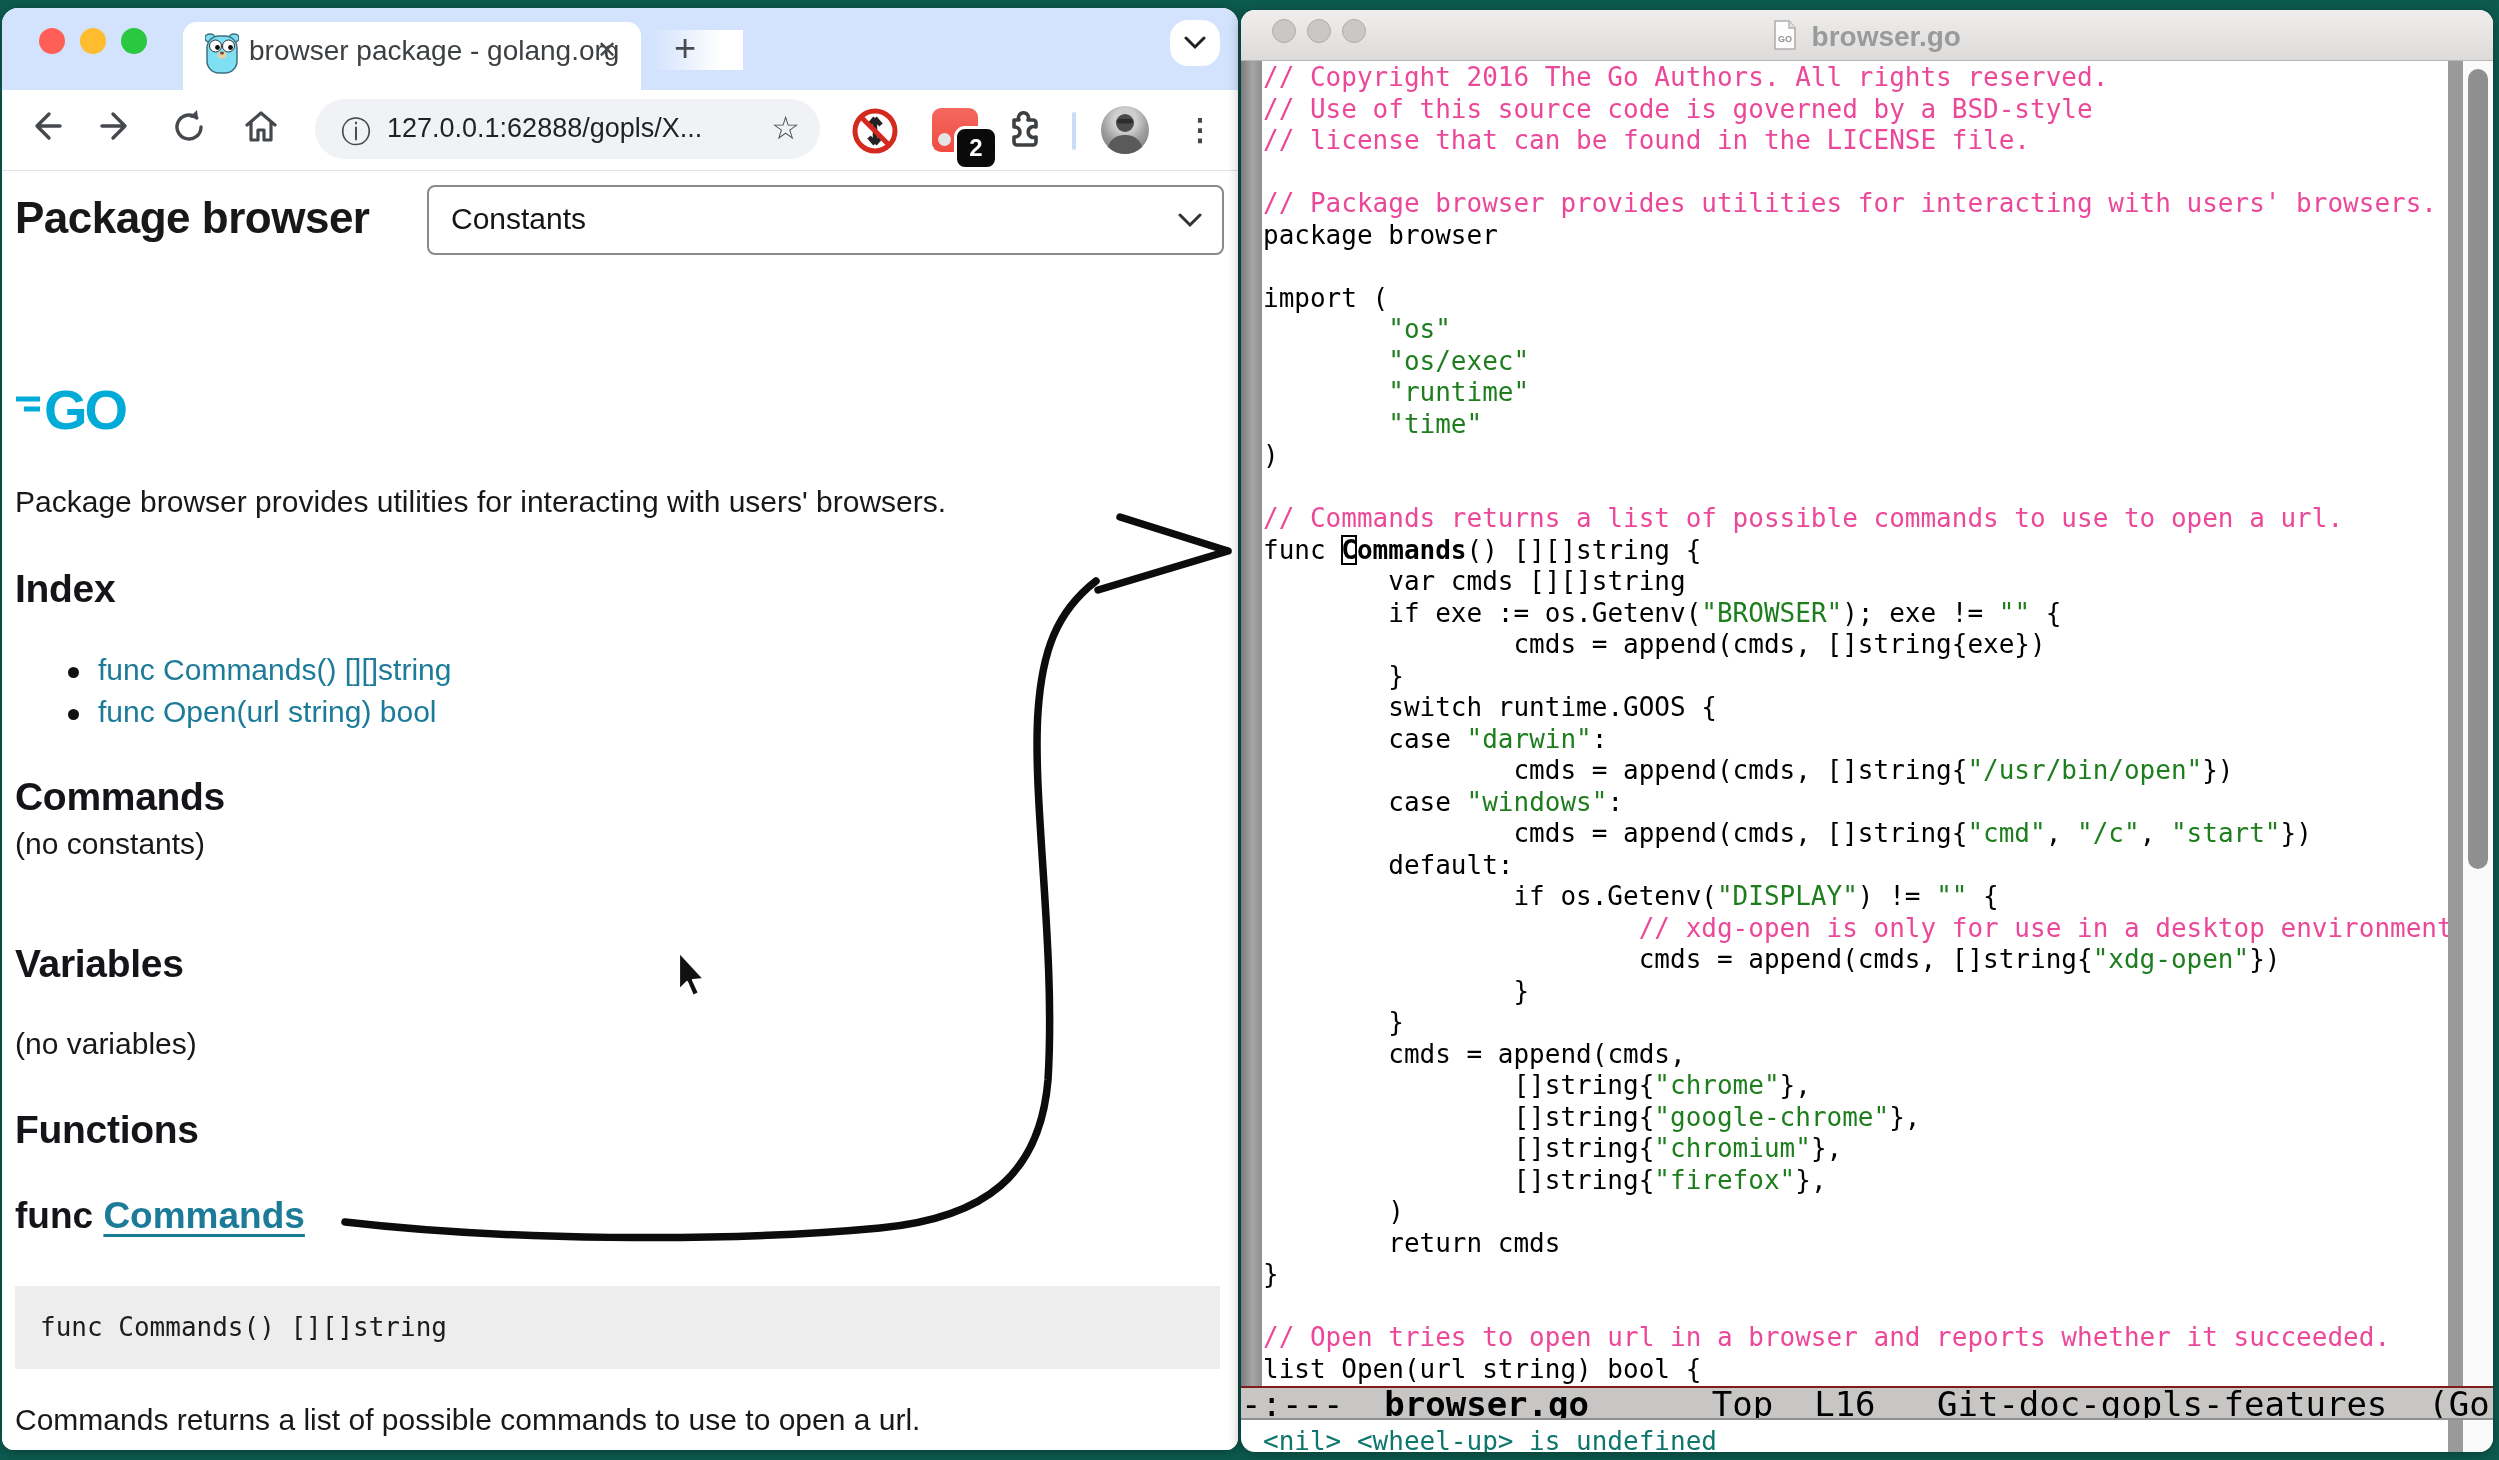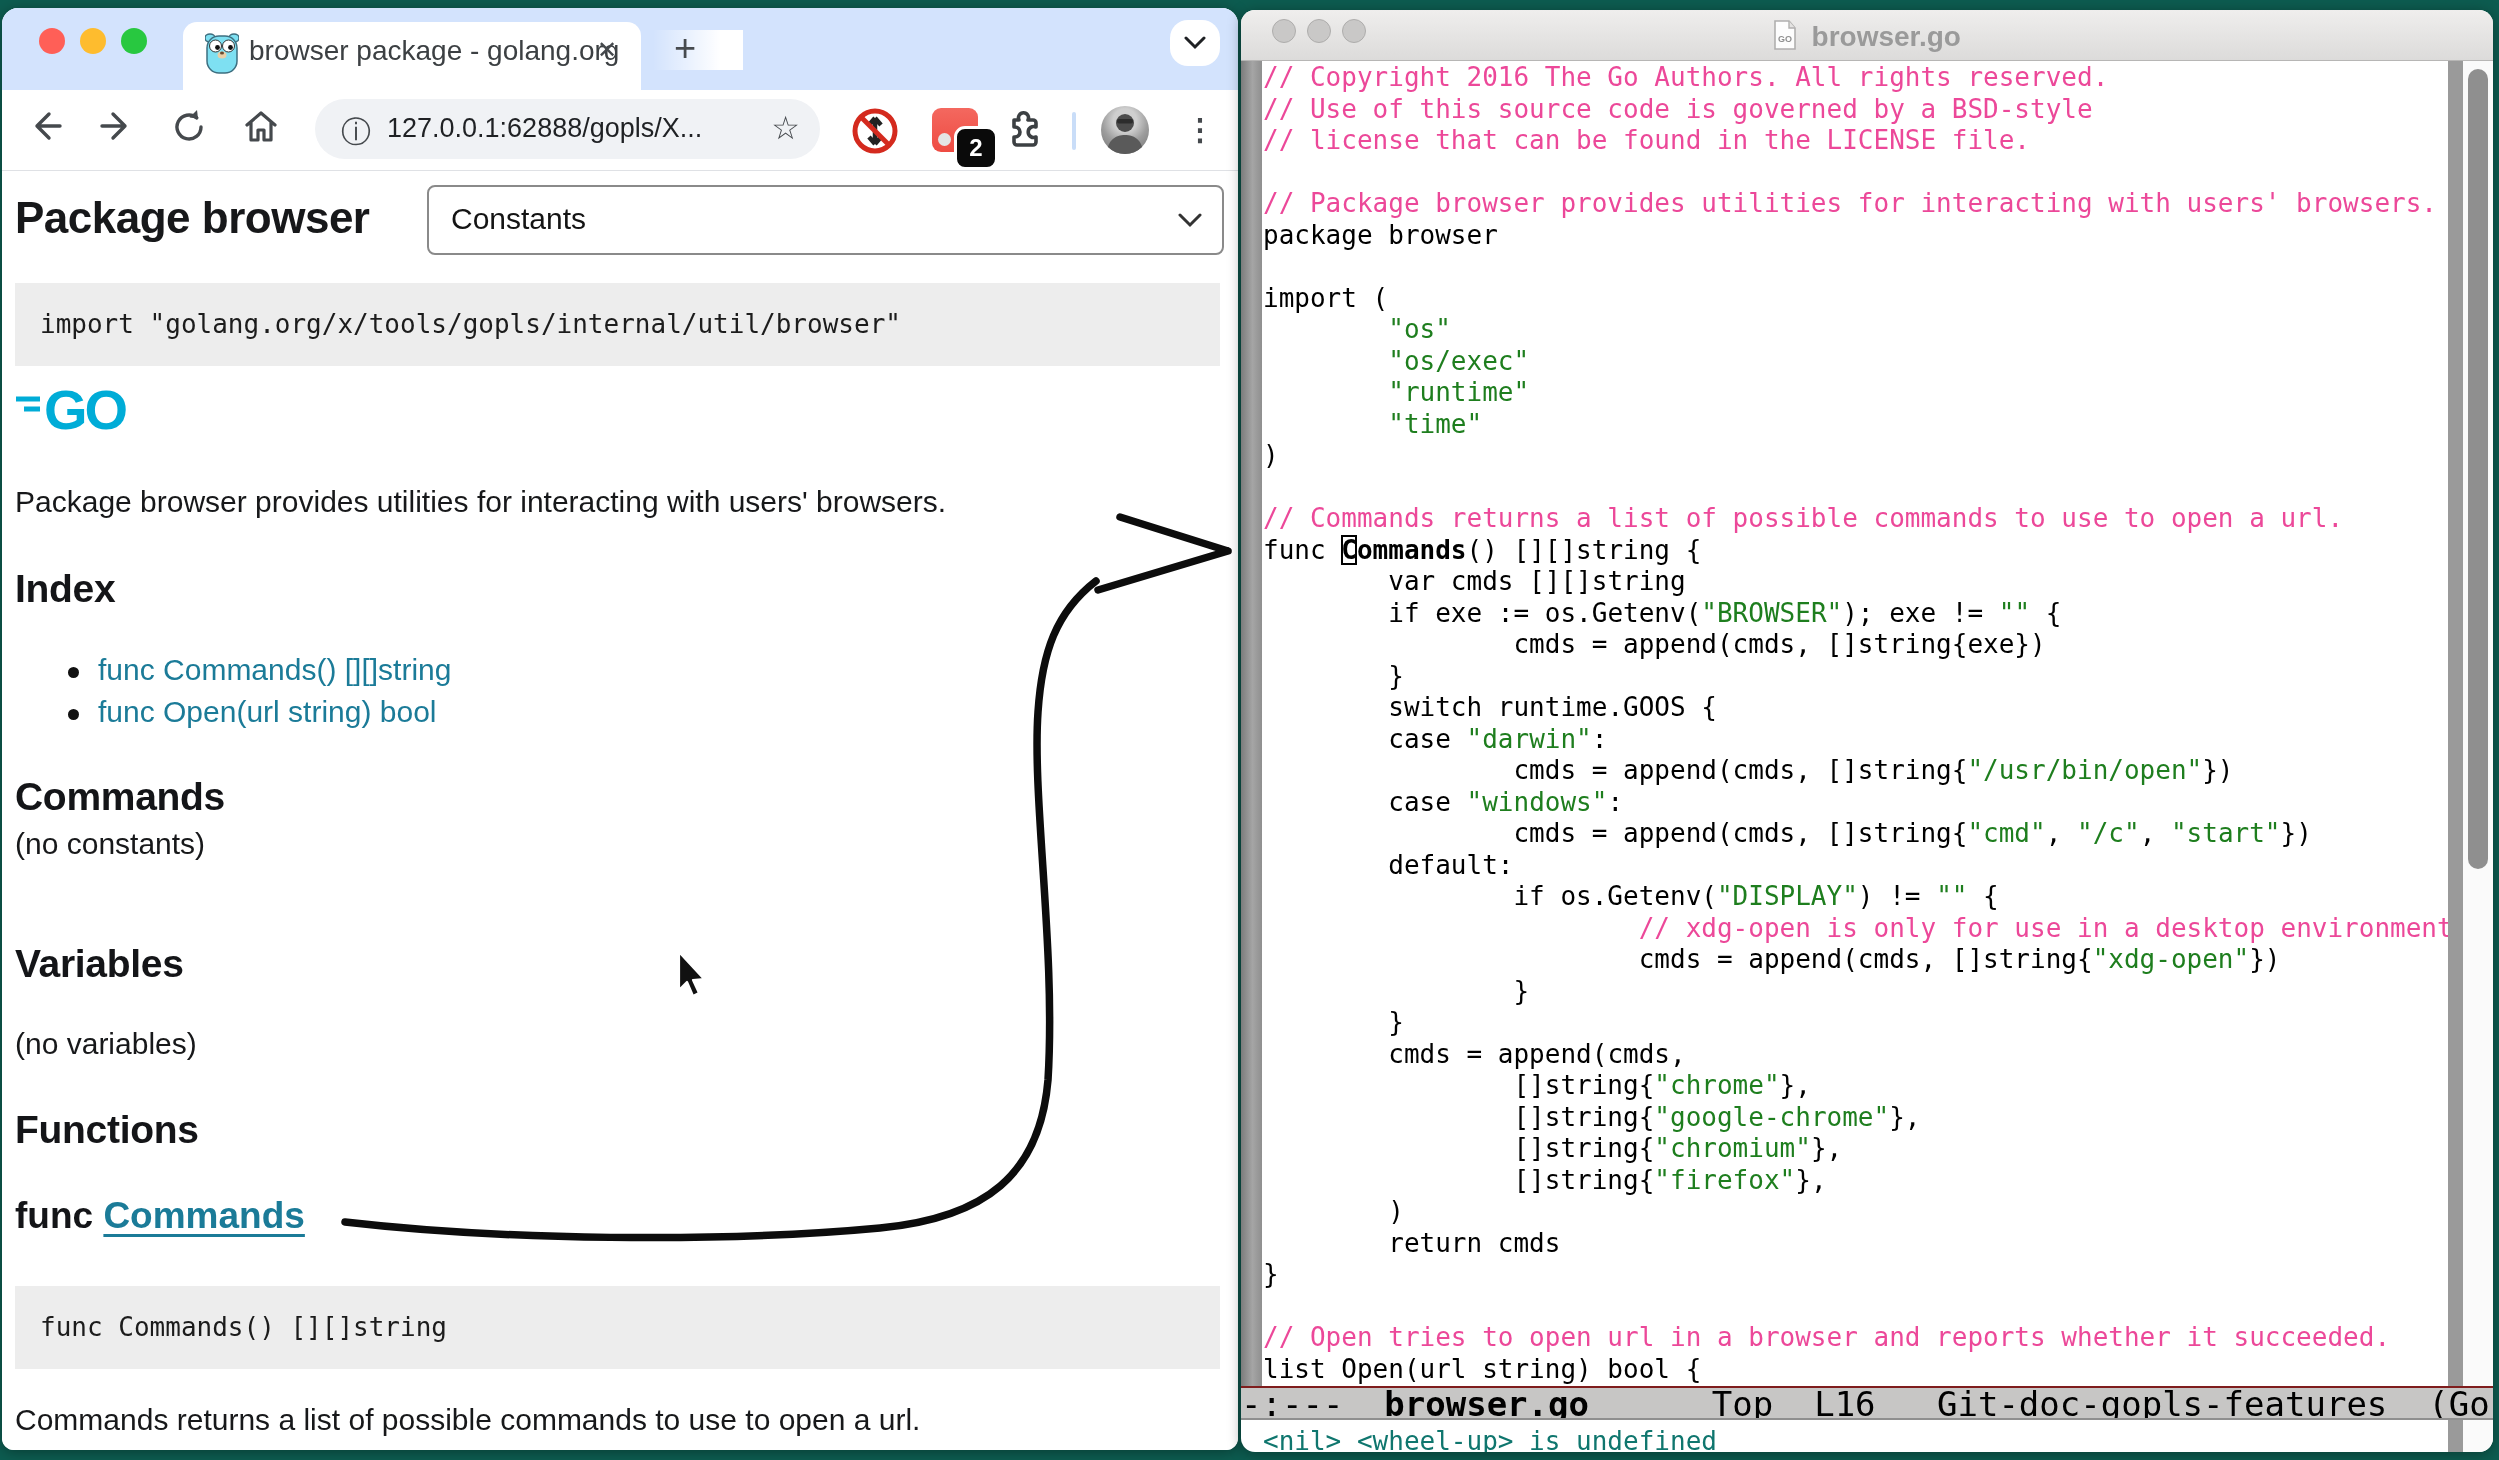--- a/index.html
+++ b/index.html
@@ -252,23 +252,20 @@
   <div class="page">
     <div class="pg-h1">Package browser</div>
 
     <div class="pg-select">
       <span class="val">Constants</span>
       <svg width="24" height="15" viewBox="0 0 24 15">
         <polyline points="2,2 12,12 22,2" fill="none" stroke="#333" stroke-width="3" stroke-linecap="round"></polyline>
       </svg>
     </div>
 
-    <div class="codebox cb1">
-      <span class="code">import "golang.org/x/tools/gopls/internal/util/browser"</span>
-    </div>
 
     <div class="golattice">
       <svg width="150" height="66" viewBox="0 0 150 66">
         <line x1="2" y1="22" x2="26" y2="22" stroke="#00ACD7" stroke-width="5"></line>
         <line x1="10" y1="32" x2="26" y2="32" stroke="#00ACD7" stroke-width="5"></line>
         <text x="30" y="52" font-family="Liberation Sans, sans-serif" font-size="56" font-weight="bold" letter-spacing="-3" fill="#00ACD7">GO</text>
       </svg>
     </div>
 
     <div class="pg-p p-desc">Package browser provides utilities for interacting with users' browsers.</div>

